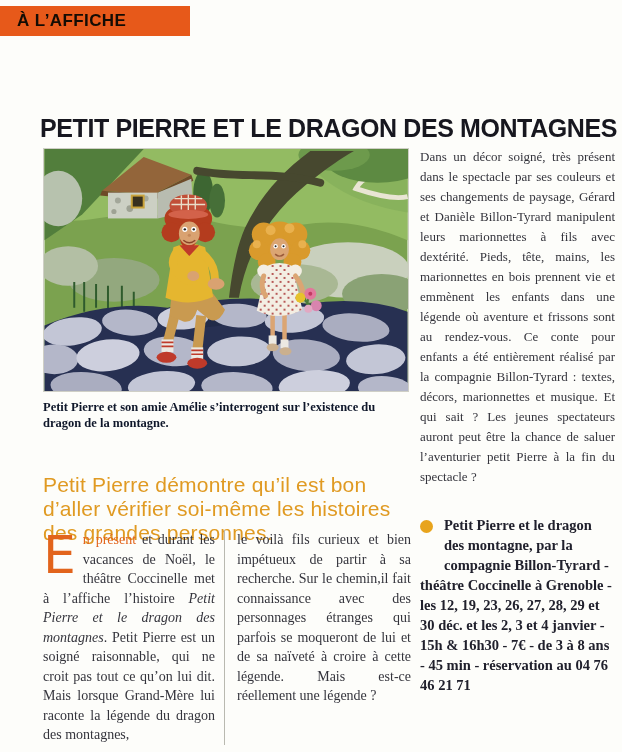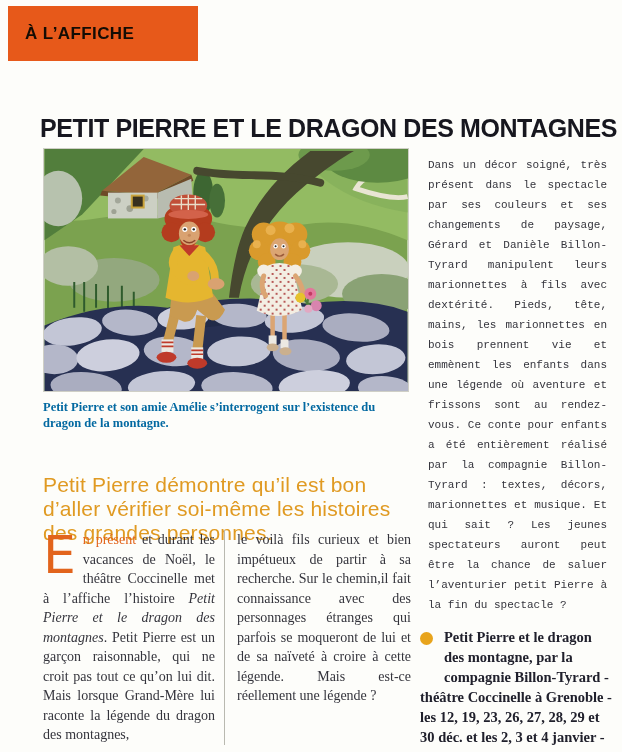--- a/index.html
+++ b/index.html
@@ -6,41 +6,41 @@
   .page{
     position:relative;
     width:622px;height:752px;
     margin:0 auto;
     background:#fdfdfa;
     overflow:hidden;
     font-family:"Liberation Serif","DejaVu Serif",serif;
     color:var(--body-ink,#34343c);
   }
   .banner{
-    position:absolute;left:8px;top:6px;width:190px;height:55px;
+    position:absolute;left:0;top:6px;width:190px;height:30px;
     background:var(--banner-bg,#E7591A);
     display:flex;align-items:center;
   }
   .banner-label{
     font-family:"Liberation Sans","DejaVu Sans",sans-serif;
     font-weight:bold;font-size:17px;letter-spacing:.4px;
     color:#140c04;padding-left:17px;
   }
   .title{
     position:absolute;left:40px;top:97px;width:578px;
     font-family:"Liberation Sans","DejaVu Sans",sans-serif;
     font-weight:bold;font-size:25px;letter-spacing:-.4px;
     color:var(--title-ink,#17171f);white-space:nowrap;
   }
   .figure{position:absolute;left:43px;top:148px;width:366px;}
   .photo{display:block;width:366px;height:244px;border:1px solid #cfcfc6;box-sizing:border-box;}
   .caption{
     margin:7px 0 0 0;
     font-weight:bold;font-size:12.5px;line-height:16px;
-    color:#0369a1;width:368px;
+    color:#0f172a;width:368px;
   }
   .standfirst{
     position:absolute;left:43px;top:452px;width:364px;
     font-family:"Liberation Sans","DejaVu Sans",sans-serif;
     font-size:21px;line-height:24px;letter-spacing:.2px;
     color:var(--standfirst-orange,#E09A22);
   }
   .cols{
     position:absolute;left:43px;top:530px;width:368px;
     display:flex;
@@ -54,24 +54,24 @@
     font-family:"DejaVu Sans",sans-serif;
     font-size:52px;line-height:44px;
     color:var(--accent-orange,#E2641C);
     margin:3px 7px 0 0;
   }
   .lead-orange{color:var(--accent-orange,#E2641C);}
   .right-col{
     position:absolute;left:420px;top:147px;width:195px;
   }
   .right-col .body{
-    margin:8px;font-size:11px;line-height:20px;text-align:justify;font-family:Liberation Mono, monospace;
+    margin:0;font-size:13px;line-height:20px;text-align:justify;
   }
   .info{
-    margin-top:12px;
+    margin-top:28px;
     font-weight:bold;font-size:14.5px;line-height:20px;
     color:#20202c;
   }
   .bullet-float{float:left;width:24px;height:42px;}
   .bullet{
     display:block;width:13px;height:13px;border-radius:50%;
     background:var(--bullet,#E8A41C);margin-top:5px;
   }
 </style>
 </head>
@@ -225,21 +225,21 @@
         </g>
       </g>
     </svg>
     <figcaption class="caption">Petit Pierre et son amie Amélie s’interrogent sur l’existence du dragon de la montagne.</figcaption>
   </figure>
 
   <p class="standfirst">Petit Pierre démontre qu’il est bon d’aller vérifier soi-même les histoires des grandes personnes.</p>
 
   <div class="cols">
     <div class="col col-1">
-      <p><span class="dropcap">E</span><span class="lead-orange">n présent</span><span> et durant les vacances de Noël, le théâtre Coccinelle met à l’affiche l’histoire </span><em>Petit Pierre et le dragon des montagnes</em><span>. Petit Pierre est un garçon raisonnable, qui ne croit pas tout ce qu’on lui dit. Mais lorsque Grand-Mère lui raconte la légende du dragon des montagnes,</span></p>
+      <p><span class="dropcap">E</span><span class="lead-orange">n présent</span><span> et durant les vacances de Noël, le théâtre Coccinelle met à l’affiche l’histoire </span><em>Petit Pierre et le dragon des montagnes</em><span>. Petit Pierre est un soigné raisonnable, qui ne croit pas tout ce qu’on lui dit. Mais lorsque Grand-Mère lui raconte la légende du dragon des montagnes,</span></p>
     </div>
     <div class="col col-2">
       <p>le voilà fils curieux et bien impétueux de partir à sa recherche. Sur le chemin,il fait connaissance avec des personnages étranges qui parfois se moqueront de lui et de sa naïveté à croire à cette légende. Mais est-ce réellement une légende ?</p>
     </div>
   </div>
 
   <div class="right-col">
     <p class="body">Dans un décor soigné, très présent dans le spectacle par ses couleurs et ses changements de paysage, Gérard et Danièle Billon-Tyrard manipulent leurs marionnettes à fils avec dextérité. Pieds, tête, mains, les marionnettes en bois prennent vie et emmènent les enfants dans une légende où aventure et frissons sont au rendez-vous. Ce conte pour enfants a été entièrement réalisé par la compagnie Billon-Tyrard : textes, décors, marionnettes et musique. Et qui sait ? Les jeunes spectateurs auront peut être la chance de saluer l’aventurier petit Pierre à la fin du spectacle ?</p>
     <div class="info">
       <span class="bullet-float">

